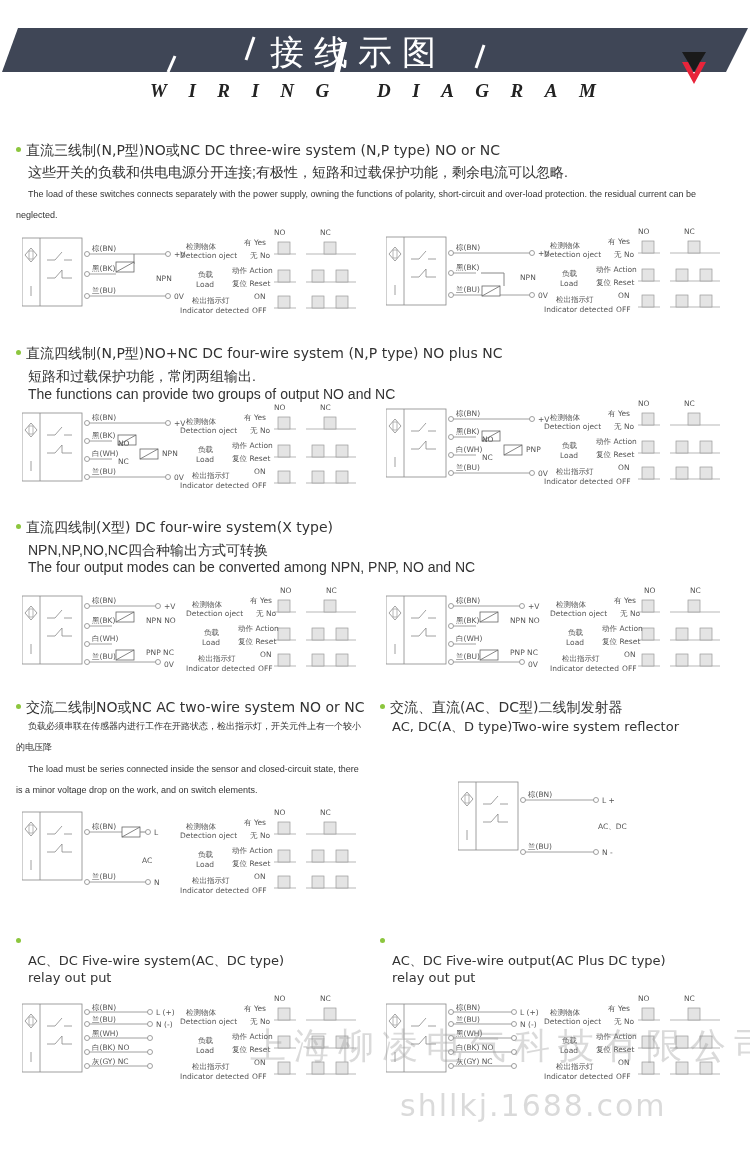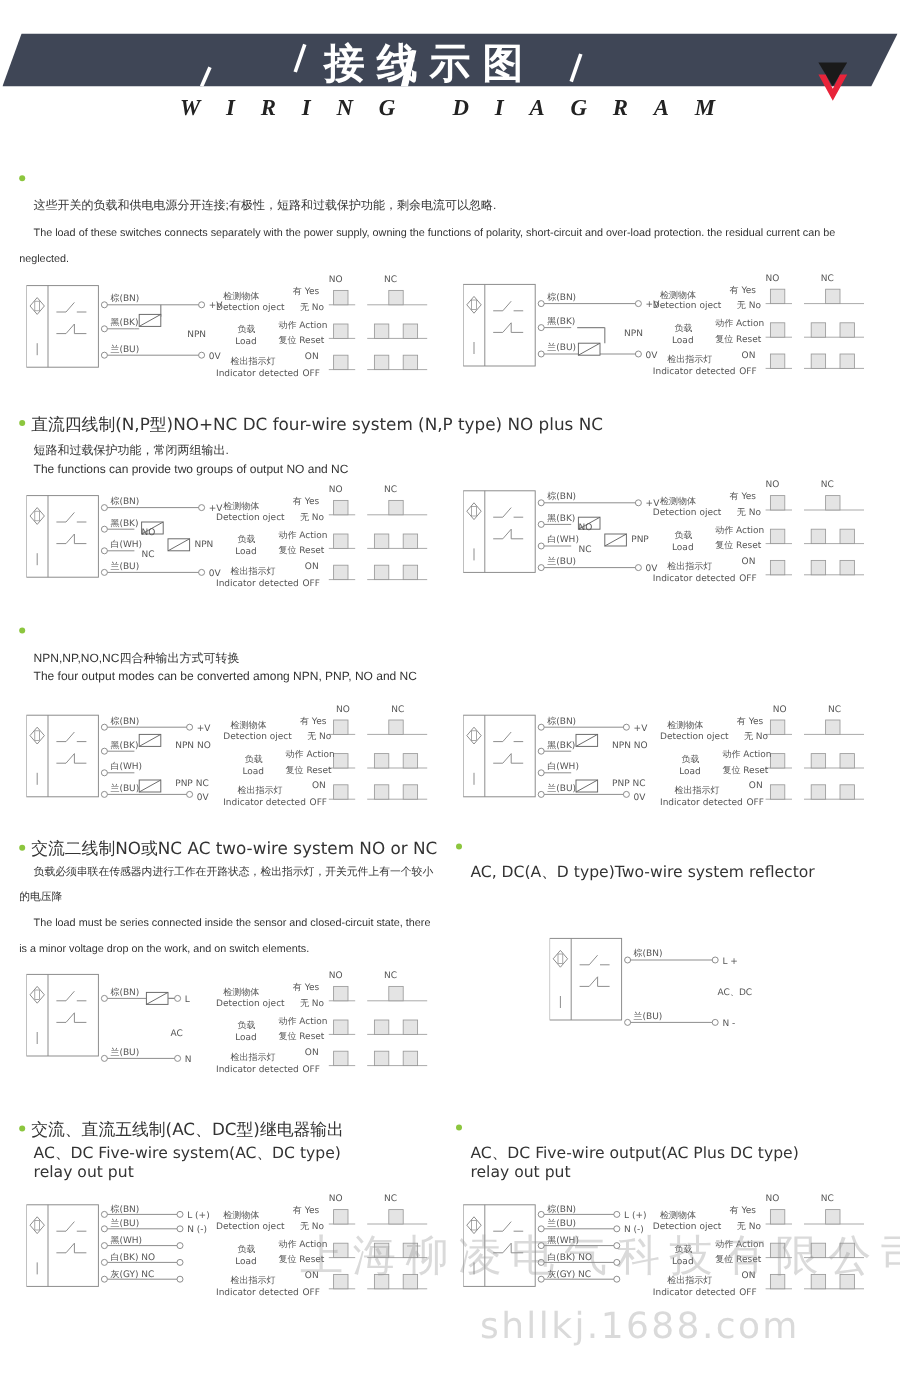--- a/index.html
+++ b/index.html
@@ -1,27 +1,27 @@
 <!DOCTYPE html>
 <html><head>
 <meta charset="utf-8">
 <style>
   html,body{margin:0;padding:0;background:#fff;}
   body{width:750px;height:1159px;position:relative;overflow:hidden;font-family:"DejaVu Sans","Liberation Sans",sans-serif;color:#333;}
   .abs{position:absolute;}
   
   .banner{position:absolute;left:2px;top:28px;width:746px;height:44px;}
   .banner svg{position:absolute;left:0;top:0;}
-  .banner-title{position:absolute;left:270px;top:30px;font-size:34px;color:#fff;letter-spacing:10px;font-family:"DejaVu Sans",sans-serif;font-weight:bold;}
+  .banner-title{position:absolute;left:270px;top:30px;font-size:34px;color:#fff;letter-spacing:10px;font-family:"DejaVu Sans",sans-serif;font-weight:normal;}
   .banner-sub{position:absolute;left:150px;top:80px;font-family:"Liberation Serif",serif;font-style:italic;font-weight:bold;font-size:19px;letter-spacing:21.5px;color:#222;}
   
   .sec-title{position:absolute;font-size:14px;color:#333;white-space:nowrap;font-family:"DejaVu Sans",sans-serif;}
   .sec-title .dot{display:inline-block;width:5px;height:5px;border-radius:50%;background:#8cc63e;vertical-align:middle;margin-right:5px;position:relative;top:-2px;}
   .sec-sub{position:absolute;font-size:13px;color:#333;white-space:nowrap;font-family:"DejaVu Sans",sans-serif;}
-  .desc{position:absolute;font-size:10px;color:#333;white-space:nowrap;font-family:"Liberation Sans",sans-serif;}
+  .desc{position:absolute;font-size:14px;color:#333;white-space:nowrap;font-family:"Liberation Sans",sans-serif;}
   .desc-wrap{position:absolute;font-size:9px;color:#333;line-height:21px;font-family:"Liberation Sans",sans-serif;text-indent:12px;}
   
   .diag{position:absolute;width:340px;height:88px;}
   .diag .t{position:absolute;font-size:7.5px;color:#555;white-space:nowrap;font-family:"DejaVu Sans",sans-serif;line-height:9px;}
   .diag svg{position:absolute;left:0;top:0;}
   .watermark{position:absolute;font-size:36px;color:rgba(150,150,150,0.35);white-space:nowrap;letter-spacing:8px;font-family:"DejaVu Sans",sans-serif;pointer-events:none;}
   .footer{position:absolute;left:32px;top:1161px;font-size:9px;color:#333;white-space:nowrap;font-family:"Liberation Sans",sans-serif;}
 </style>
 </head>
 <body>
@@ -46,21 +46,21 @@
 </div>
 <div class="banner-title">接线示图</div>
 <div class="banner-sub">WIRING DIAGRAM</div>
 <div class="abs" style="left:680px;top:50px;">
   <svg width="28" height="36">
     <polygon points="2,2 26,2 14,22" fill="#1a1a1a"></polygon>
     <polygon points="2,12 8,12 14,24 20,12 26,12 14,34" fill="#e8243a"></polygon>
   </svg>
 </div>
 
-<div class="sec-title" style="left:16px;top:142px;"><span class="dot"></span></div>
+<div class="sec-title" style="left:16px;top:142px;"><span class="dot"></span><span>直流三线制(N,P型)NO或NC    DC three-wire system (N,P type) NO or NC</span></div>
 <div class="desc" style="left:28px;top:164px;">这些开关的负载和供电电源分开连接;有极性，短路和过载保护功能，剩余电流可以忽略.</div>
 <div class="desc-wrap" style="left:16px;top:184px;width:700px;">The load of these switches connects separately with the power supply, owning the functions of polarity, short-circuit and over-load protection. the residual current can be neglected.</div>
 
 <div id="diagrams">
     <div class="diag" style="left:22px;top:234px;">
       <svg width="340" height="88">
         <rect x="0" y="4" width="60" height="68" fill="none" stroke="#888" stroke-width="0.8"></rect>
   <line x1="18" y1="4" x2="18" y2="72" stroke="#888" stroke-width="0.8"></line>
   <polygon points="9,14 15,21 9,28 3,21" fill="none" stroke="#888" stroke-width="0.8"></polygon>
   <rect x="7" y="17" width="4" height="8" fill="none" stroke="#888" stroke-width="0.6"></rect>
@@ -664,32 +664,32 @@
       <div class="t" style="left:158px;top:72px;">Indicator detected</div>
       <div class="t" style="left:232px;top:58px;">ON</div>
       <div class="t" style="left:230px;top:72px;">OFF</div>
     </div>
   </div>
 
 <div class="sec-title" style="left:16px;top:345px;"><span class="dot"></span><span>直流四线制(N,P型)NO+NC    DC four-wire system (N,P type) NO plus NC</span></div>
 <div class="desc" style="left:28px;top:368px;">短路和过载保护功能，常闭两组输出.</div>
 <div class="desc" style="left:28px;top:386px;">The functions can provide two groups of output NO and NC</div>
 
-<div class="sec-title" style="left:16px;top:519px;"><span class="dot"></span></div>
+<div class="sec-title" style="left:16px;top:519px;"><span class="dot"></span><span>直流四线制(X型)    DC four-wire system(X type)</span></div>
 <div class="desc" style="left:28px;top:542px;">NPN,NP,NO,NC四合种输出方式可转换</div>
 <div class="desc" style="left:28px;top:559px;">The four output modes can be converted among NPN, PNP, NO and NC</div>
 
 <div class="sec-title" style="left:16px;top:699px;"><span class="dot"></span><span>交流二线制NO或NC   AC two-wire system NO or NC</span></div>
 <div class="desc-wrap" style="left:16px;top:716px;width:345px;">负载必须串联在传感器内进行工作在开路状态，检出指示灯，开关元件上有一个较小的电压降</div>
 <div class="desc-wrap" style="left:16px;top:759px;width:345px;">The load must be series connected inside the sensor and closed-circuit state, there is a minor voltage drop on the work, and on switch elements.</div>
 
-<div class="sec-title" style="left:380px;top:699px;"><span class="dot"></span></div>
+<div class="sec-title" style="left:380px;top:699px;"><span class="dot"></span><span>交流、直流(AC、DC型)二线制发射器</span></div>
 <div class="sec-sub" style="left:392px;top:718px;">AC, DC(A、D type)Two-wire system reflector</div>
 
-<div class="sec-title" style="left:16px;top:933px;"><span class="dot"></span><span>交流、直流五线制(AC、DC型)继电器输出</span></div>
+<div class="sec-title" style="left:16px;top:933px;"><span class="dot"></span></div>
 <div class="sec-sub" style="left:28px;top:952px;">AC、DC Five-wire system(AC、DC type)</div>
 <div class="sec-sub" style="left:28px;top:970px;">relay out put</div>
 
 <div class="sec-title" style="left:380px;top:933px;"><span class="dot"></span></div>
 <div class="sec-sub" style="left:392px;top:952px;">AC、DC Five-wire output(AC Plus DC type)</div>
 <div class="sec-sub" style="left:392px;top:970px;">relay out put</div>
 
 <div class="watermark" style="left:250px;top:1022px;">上海柳凌电气科技有限公司</div>
 <div class="watermark" style="left:400px;top:1088px;font-size:30px;letter-spacing:2px;">shllkj.1688.com</div>
 

